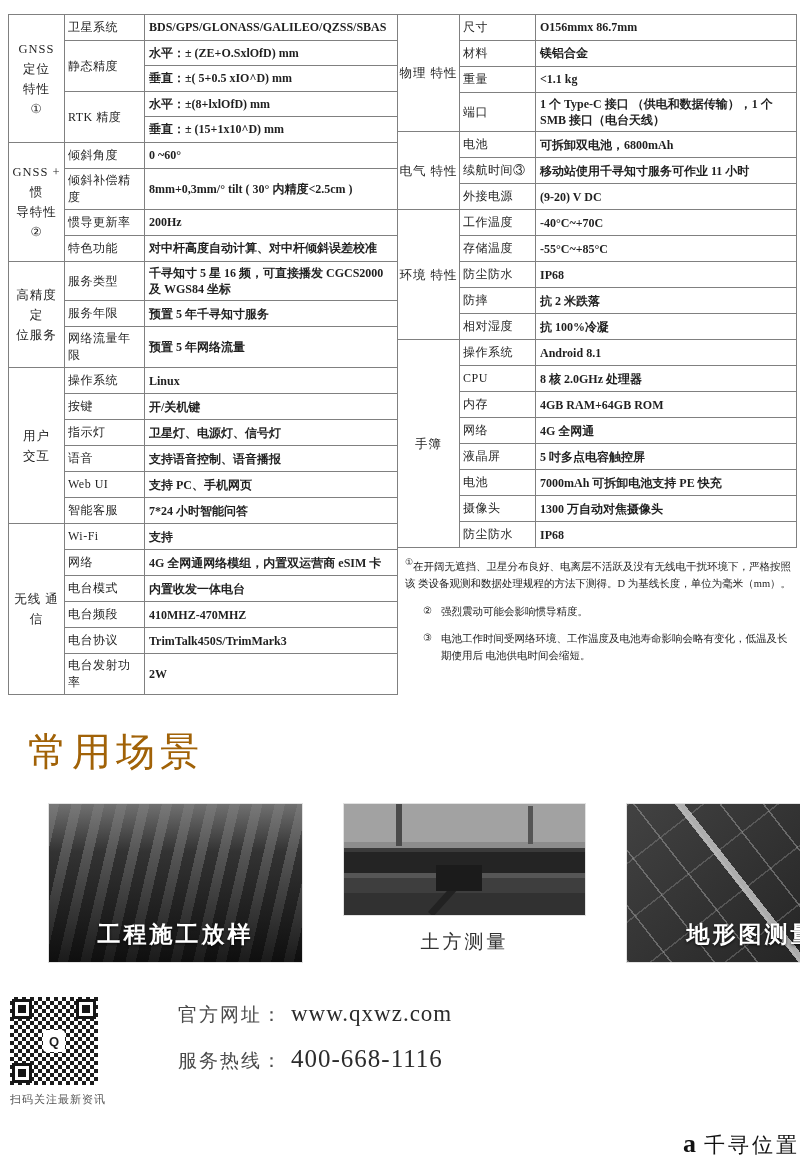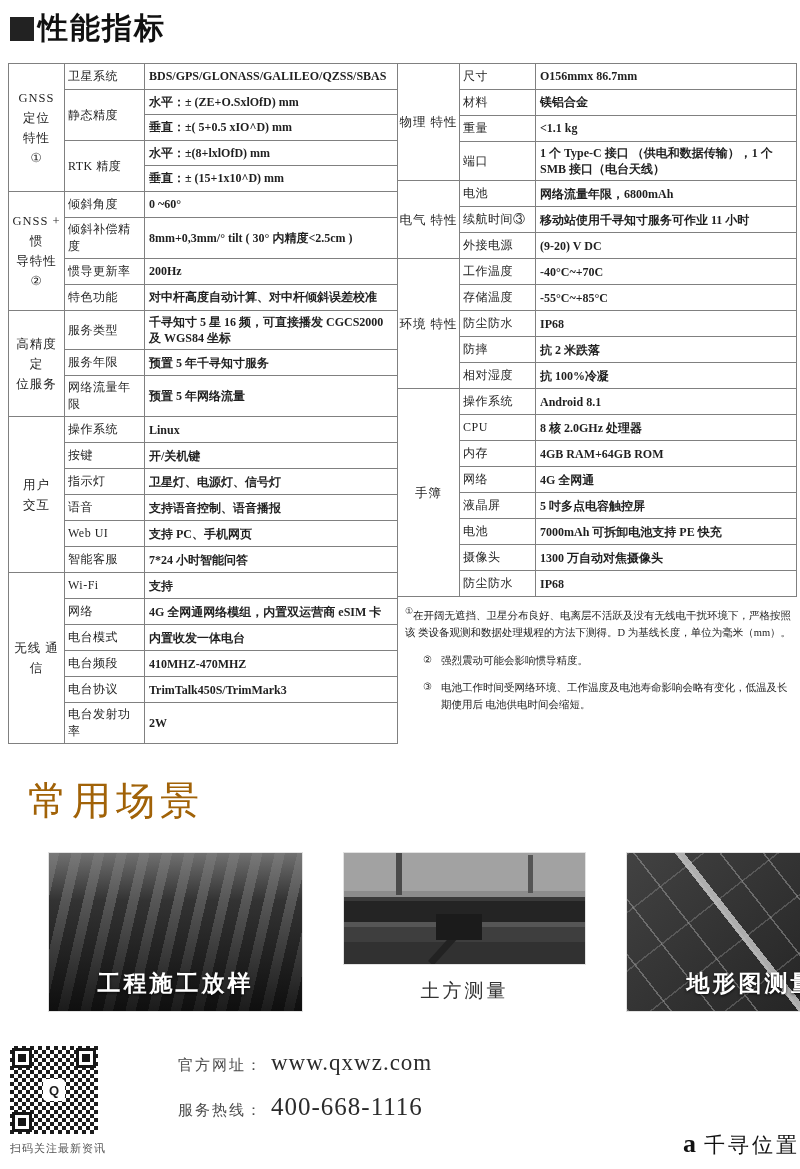--- a/index.html
+++ b/index.html
@@ -74,37 +74,33 @@
     background-image:repeating-conic-gradient(#1c1c1c 0% 25%, #fff 0% 50%); background-size:8px 8px; }
   .finder { position:absolute; width:20px; height:20px; background:#fff; border:3px solid #161616; }
   .finder::after { content:""; position:absolute; left:3px; top:3px; width:8px; height:8px; background:#161616; }
   .f-tl { left:2px; top:2px; } .f-tr { right:2px; top:2px; } .f-bl { left:2px; bottom:2px; }
   .qr-center { position:absolute; left:33px; top:33px; width:22px; height:22px; background:#fff; border-radius:4px;
     display:flex; align-items:center; justify-content:center; font-family:"Liberation Sans",sans-serif;
     font-weight:bold; font-size:13px; color:#1c1c1c; }
   .qr-caption { margin-top:7px; font-size:11px; color:#555; letter-spacing:1px; }
   .contact-lines { margin-left:58px; padding-top:4px; }
   .contact-line { margin-bottom:17px; display:flex; align-items:baseline; }
-  .clabel { font-size:15px; color:#4a4a4a; letter-spacing:2px; }
+  .clabel { font-size:19px; color:#4a4a4a; letter-spacing:2px; }
   .cvalue { font-size:23px; color:#2b2b2b; margin-left:8px; letter-spacing:1px; }
   .cvalue.hot { font-size:25px; }
   
   .brand { position:absolute; left:0; right:0; bottom:10px; text-align:right; color:#111; }
   .brand-a { font-weight:bold; font-size:26px; margin-right:8px; }
   .brand-name { font-size:21px; letter-spacing:3px; }
 </style>
 </head>
 <body>
 
 <div class="page">
 
-  <h1 class="doc-title">
-    <span class="title-square"></span>
-    <span>性能指标</span>
-  </h1>
 
   <div class="spec-wrap">
     <div class="half-left" id="left-half">
         <div class="sec">
           <div class="cat">GNSS 定位
 特性
 ①</div>
           <div class="rows">
             <div class="rowgroup">
               <div class="lab">卫星系统</div>
@@ -297,21 +293,21 @@
                 </div>
               </div>
             </div>
           </div>
           <div class="sec">
             <div class="cat">电气 特性</div>
             <div class="rows">
               <div class="rowgroup">
                 <div class="lab">电池</div>
                 <div class="vals">
-                  <div class="val">网络流量年限，6800mAh</div>
+                  <div class="val">可拆卸双电池，6800mAh</div>
                 </div>
               </div>
               <div class="rowgroup">
                 <div class="lab">续航时间③</div>
                 <div class="vals">
                   <div class="val">移动站使用千寻知寸服务可作业 11 小时</div>
                 </div>
               </div>
               <div class="rowgroup">
                 <div class="lab">外接电源</div>

